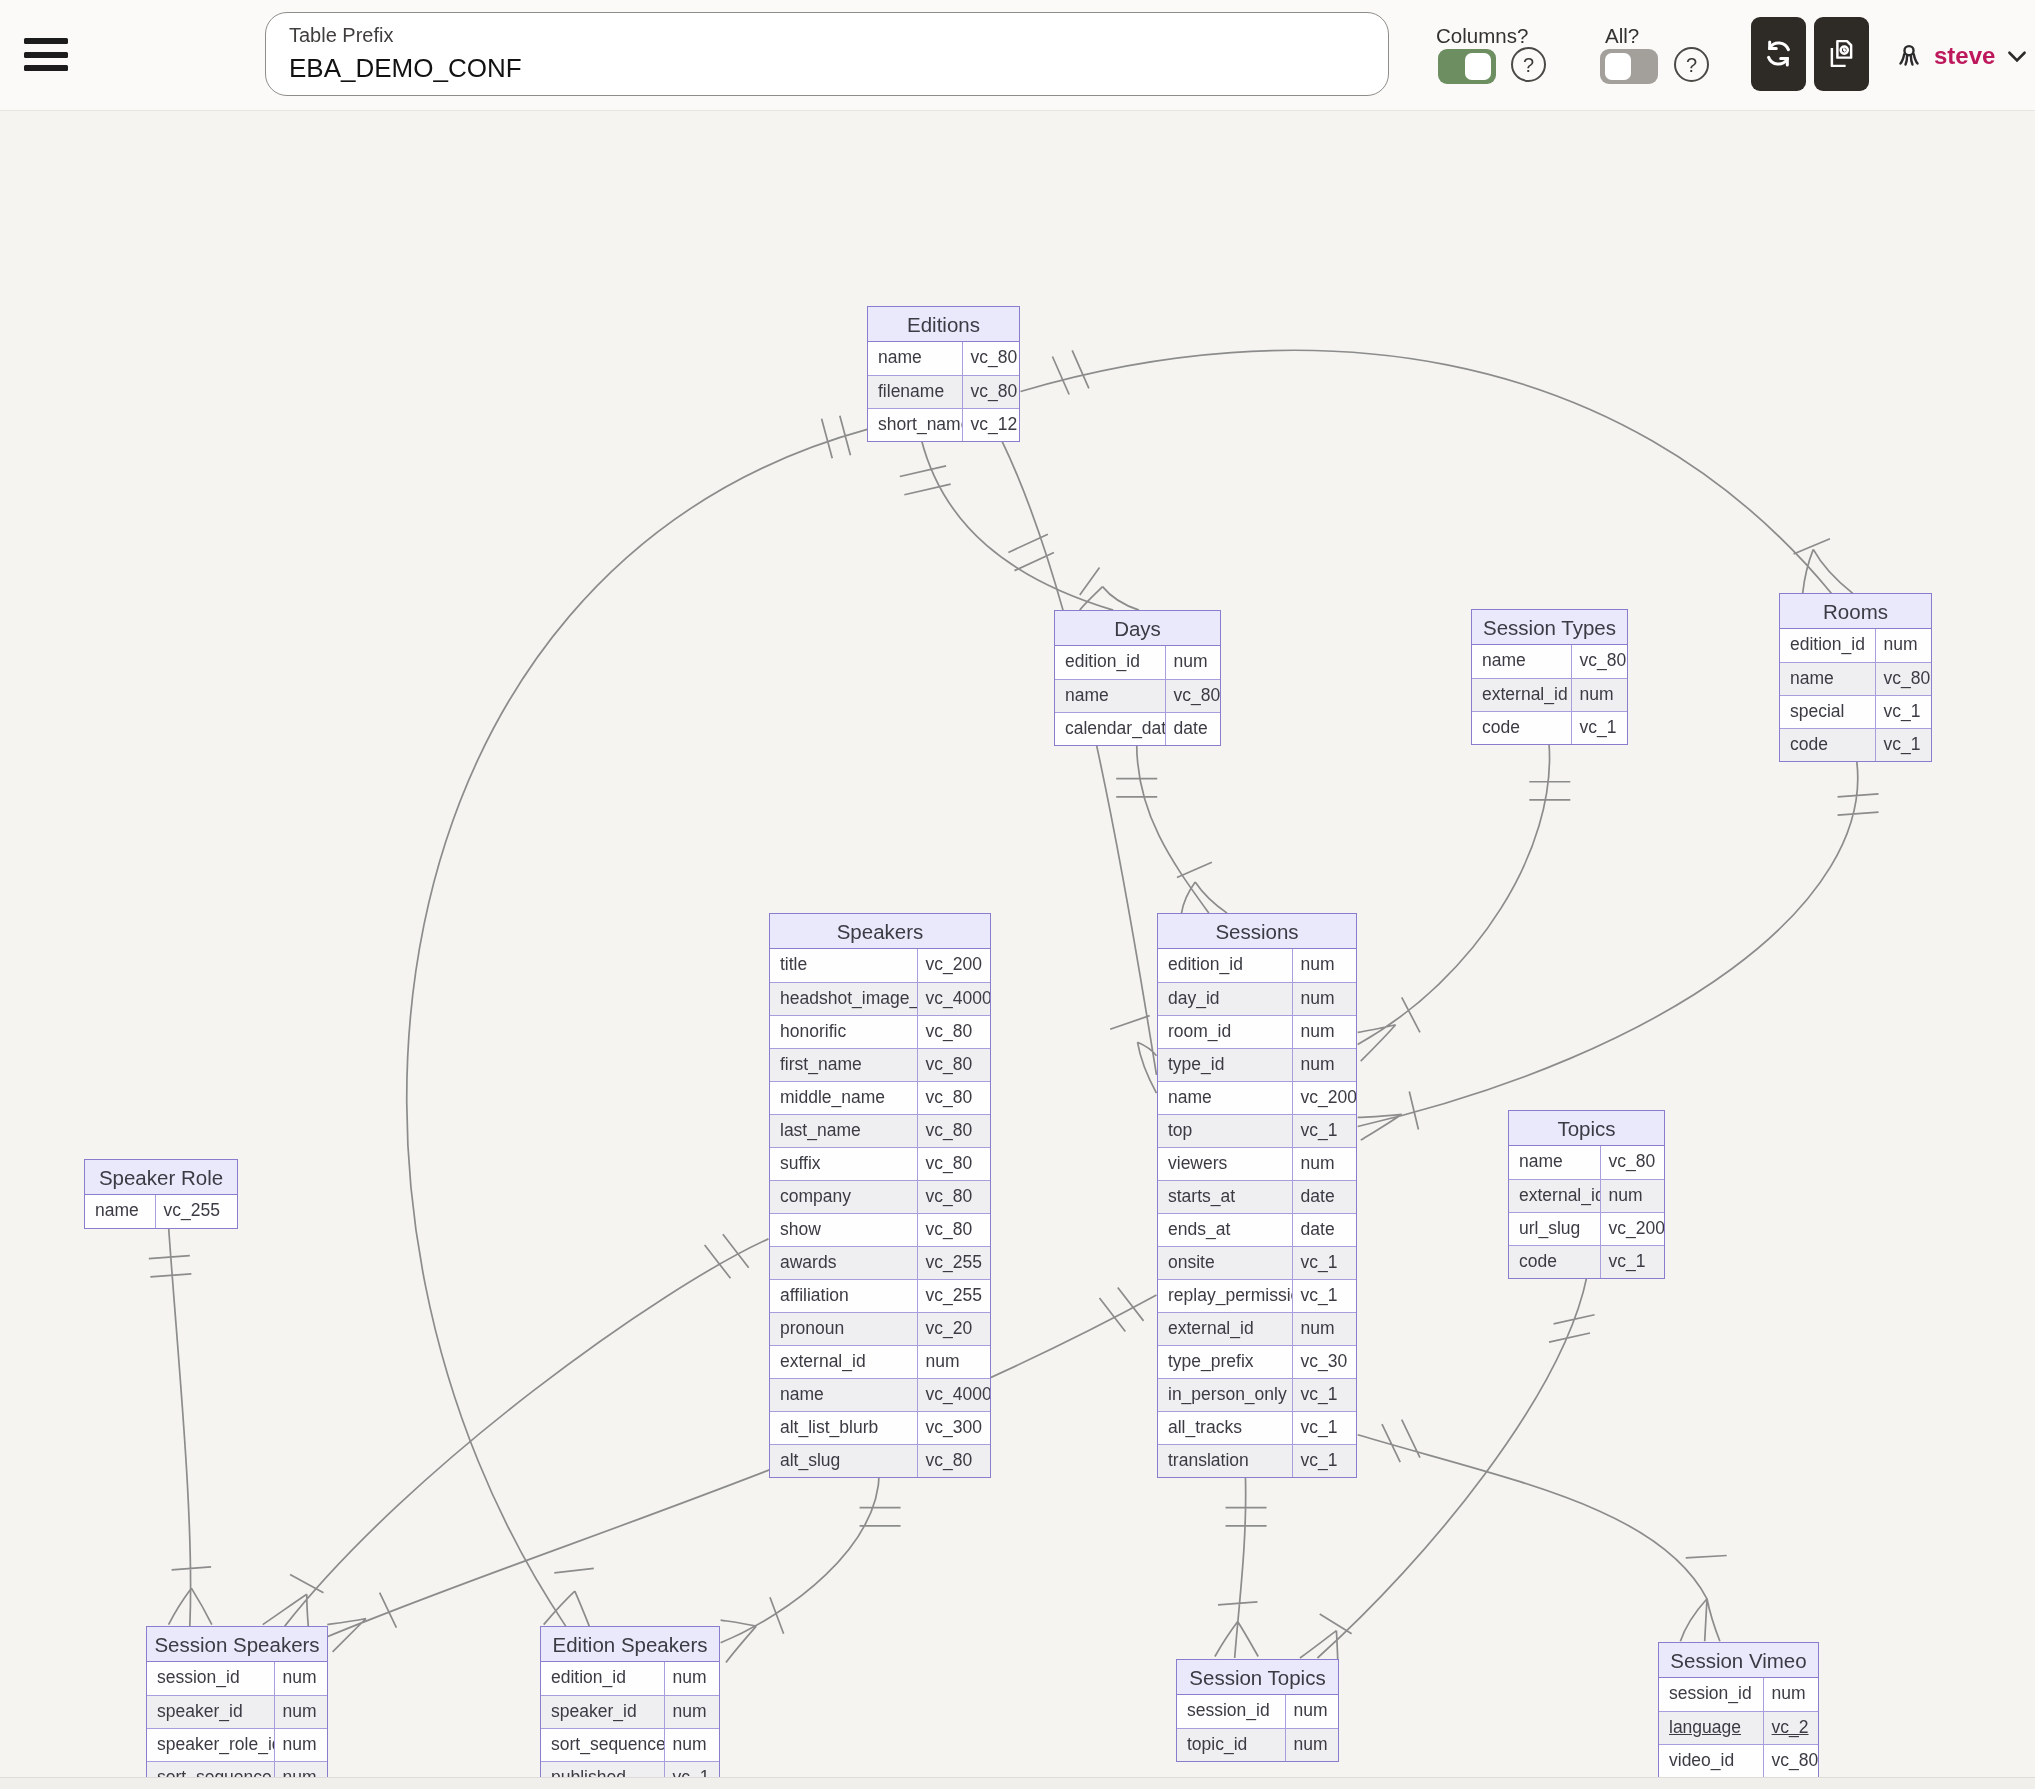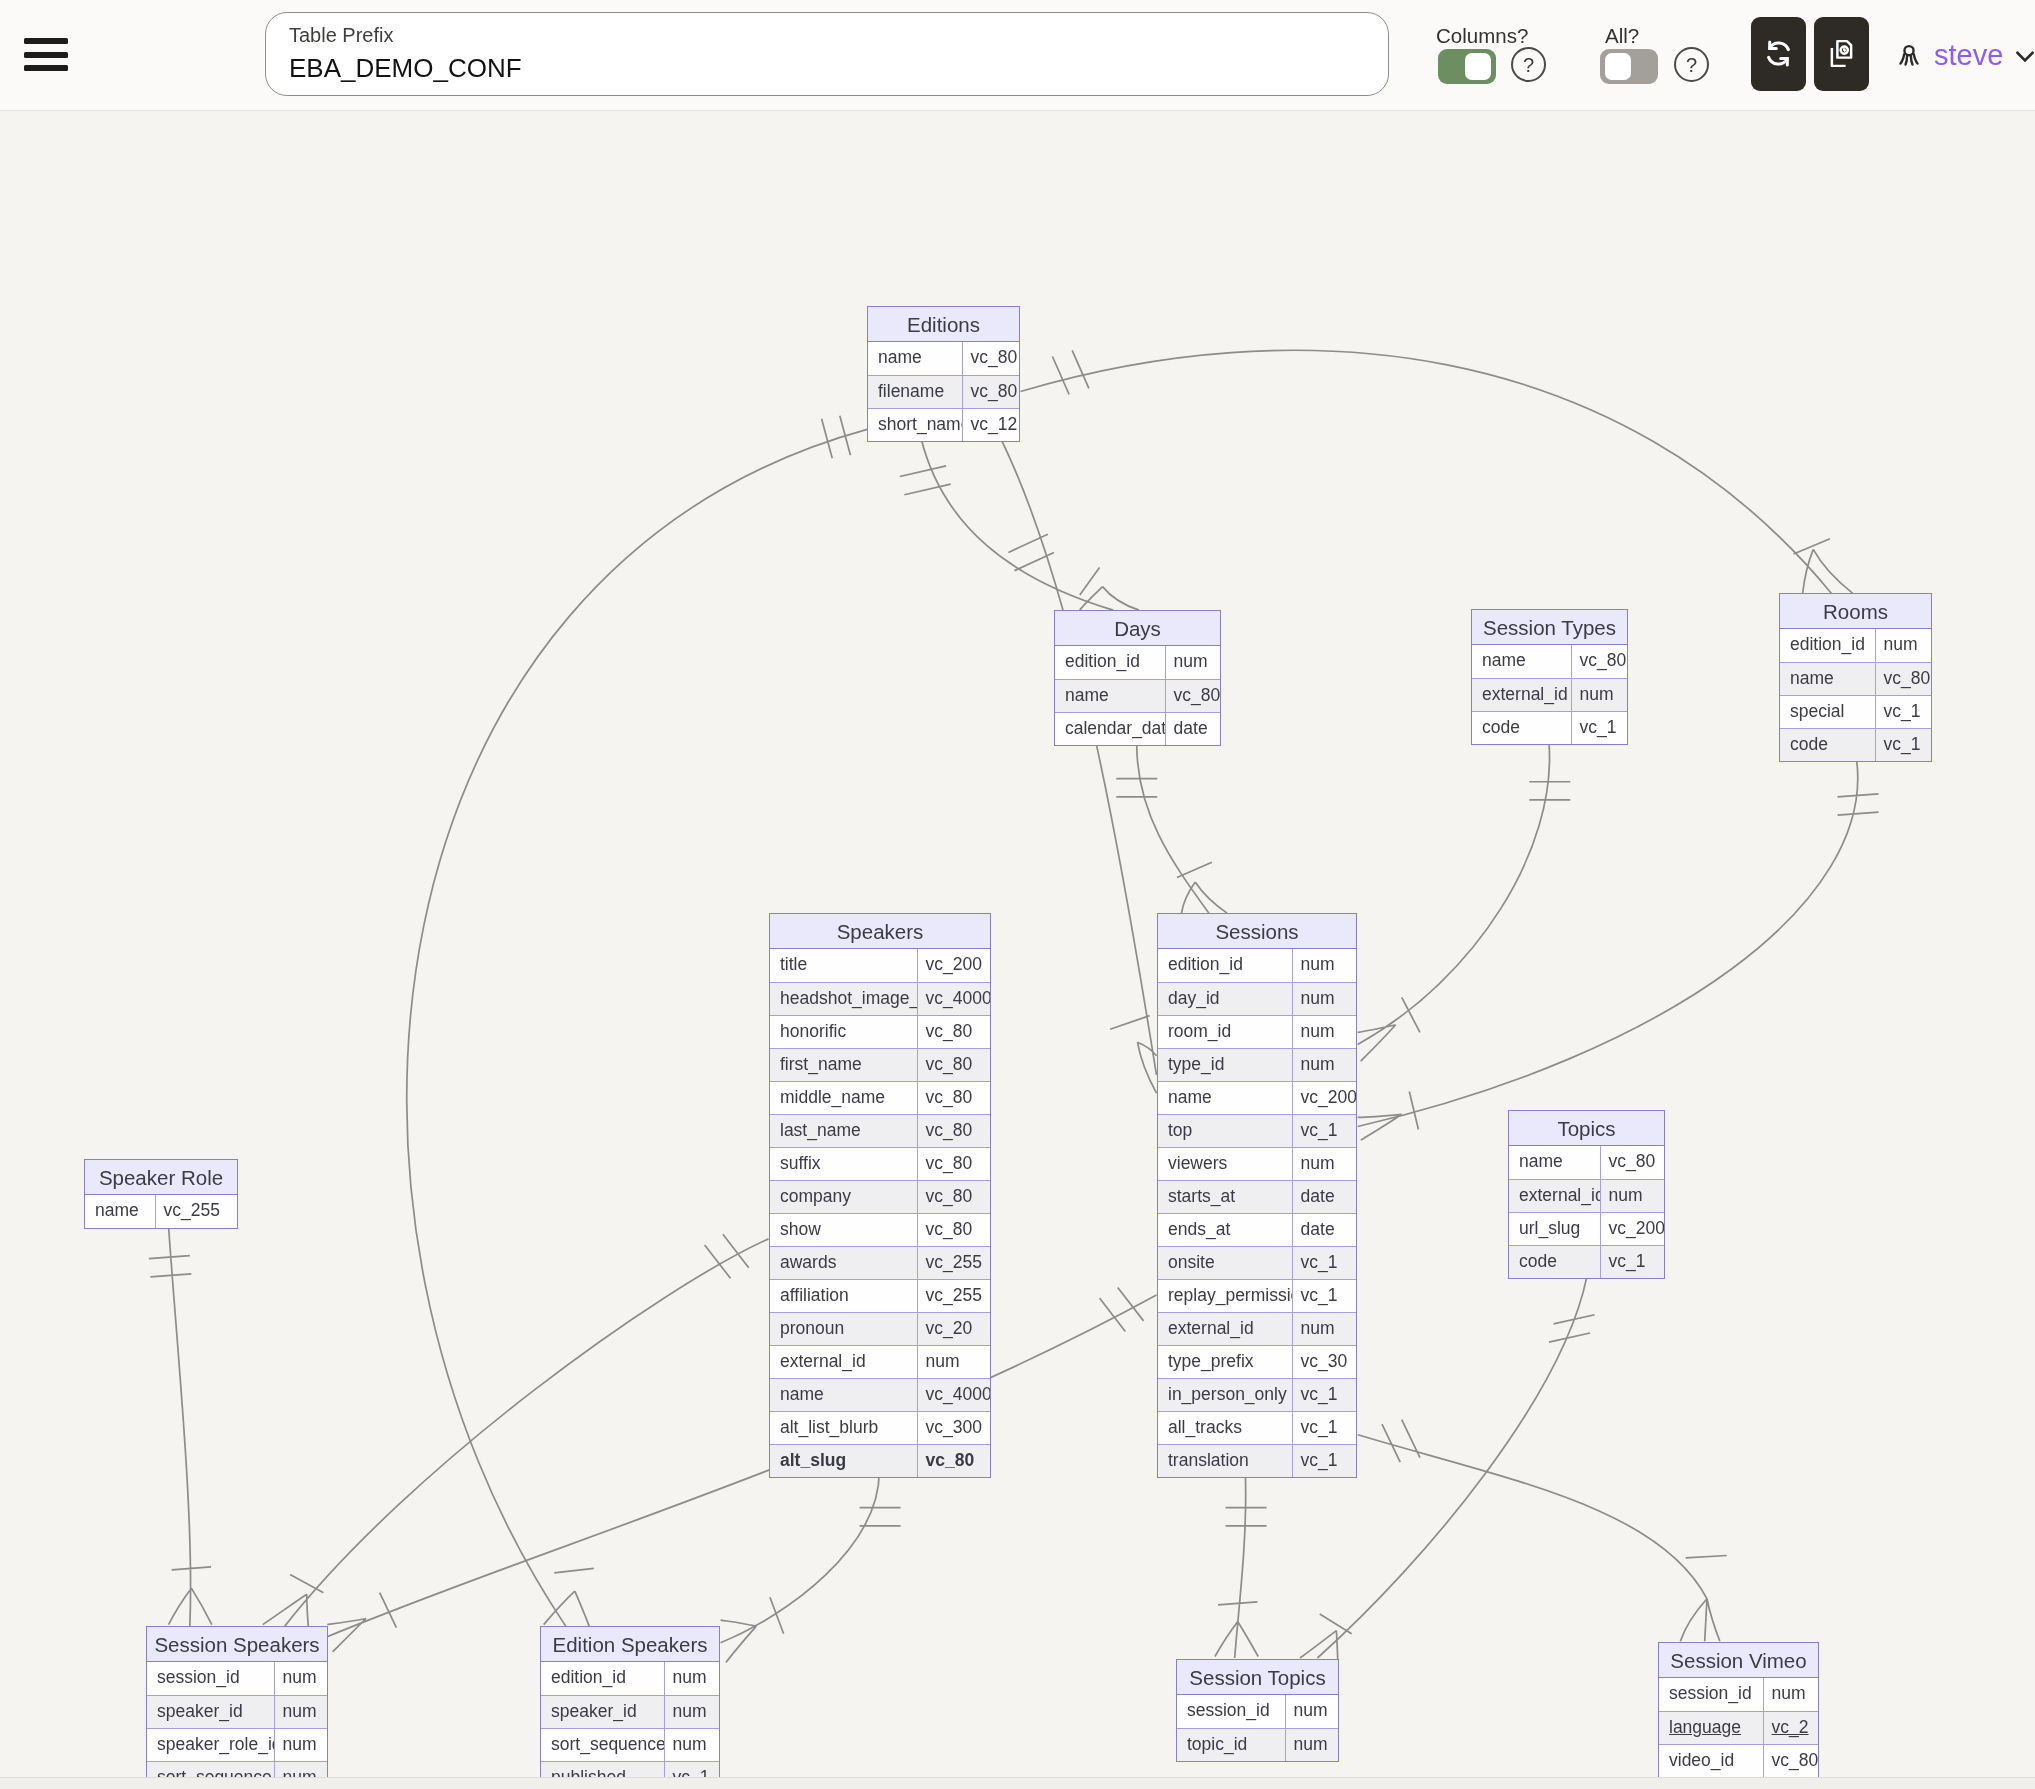--- a/index.html
+++ b/index.html
@@ -27,21 +27,21 @@
   .toggle.on { background:#6c8e60; }
   .toggle.on .knob { left:27px; }
   .help { position:absolute; top:47px; width:35px; height:35px; border:2.3px solid #4b4a47;
     border-radius:50%; text-align:center; line-height:32px; font-size:20px; color:#3b3a38; cursor:pointer; }
 
   .icon-btn { position:absolute; top:16.7px; width:55px; height:74px; background:#2e2a26;
     border:none; border-radius:9px; cursor:pointer; display:flex; align-items:center; justify-content:center; }
 
   .user-menu { position:absolute; left:1893px; top:0; height:111px; display:flex;
     align-items:center; gap:9px; cursor:pointer; }
-  .user-name { font-size:29px; font-weight:400; color:#8b5cf6; }
+  .user-name { font-size:24px; font-weight:700; color:#be185d; }
 
   
   .canvas { position:absolute; left:0; top:112px; width:2035px; height:1665px; background:#f5f4f1; }
   #edge-layer { position:absolute; left:0; top:0; width:2035px; height:1789px; z-index:1; }
   #entity-layer { position:absolute; left:0; top:0; width:2035px; height:1789px; z-index:2; }
 
   .entity { position:absolute; border:1.5px solid #8b7dcd; background:#fdfdfe;
     color:#3b3b44; cursor:move; box-shadow:0 0 0 0 transparent; }
   .entity-title { height:35px; line-height:35px; text-align:center; font-size:20.5px;
     background:#eae8fb; border-bottom:1.5px solid #8b7dcd; white-space:nowrap; }
@@ -195,21 +195,21 @@
           <div class="cell type">num</div>
         </div>
         <div class="entity-row alt" style="grid-template-columns: 1fr 73px;">
           <div class="cell name">name</div>
           <div class="cell type">vc_4000</div>
         </div>
         <div class="entity-row" style="grid-template-columns: 1fr 73px;">
           <div class="cell name">alt_list_blurb</div>
           <div class="cell type">vc_300</div>
         </div>
-        <div class="entity-row alt" style="grid-template-columns: 1fr 73px; font-weight: bold;">
+        <div class="entity-row alt" style="grid-template-columns: 1fr 73px;">
           <div class="cell name">alt_slug</div>
           <div class="cell type">vc_80</div>
         </div>
       </div>
       <div class="entity" style="left: 1157px; top: 801px; width: 200px;">
         <div class="entity-title">Sessions</div>
         <div class="entity-row" style="grid-template-columns: 1fr 64px;">
           <div class="cell name">edition_id</div>
           <div class="cell type">num</div>
         </div>

